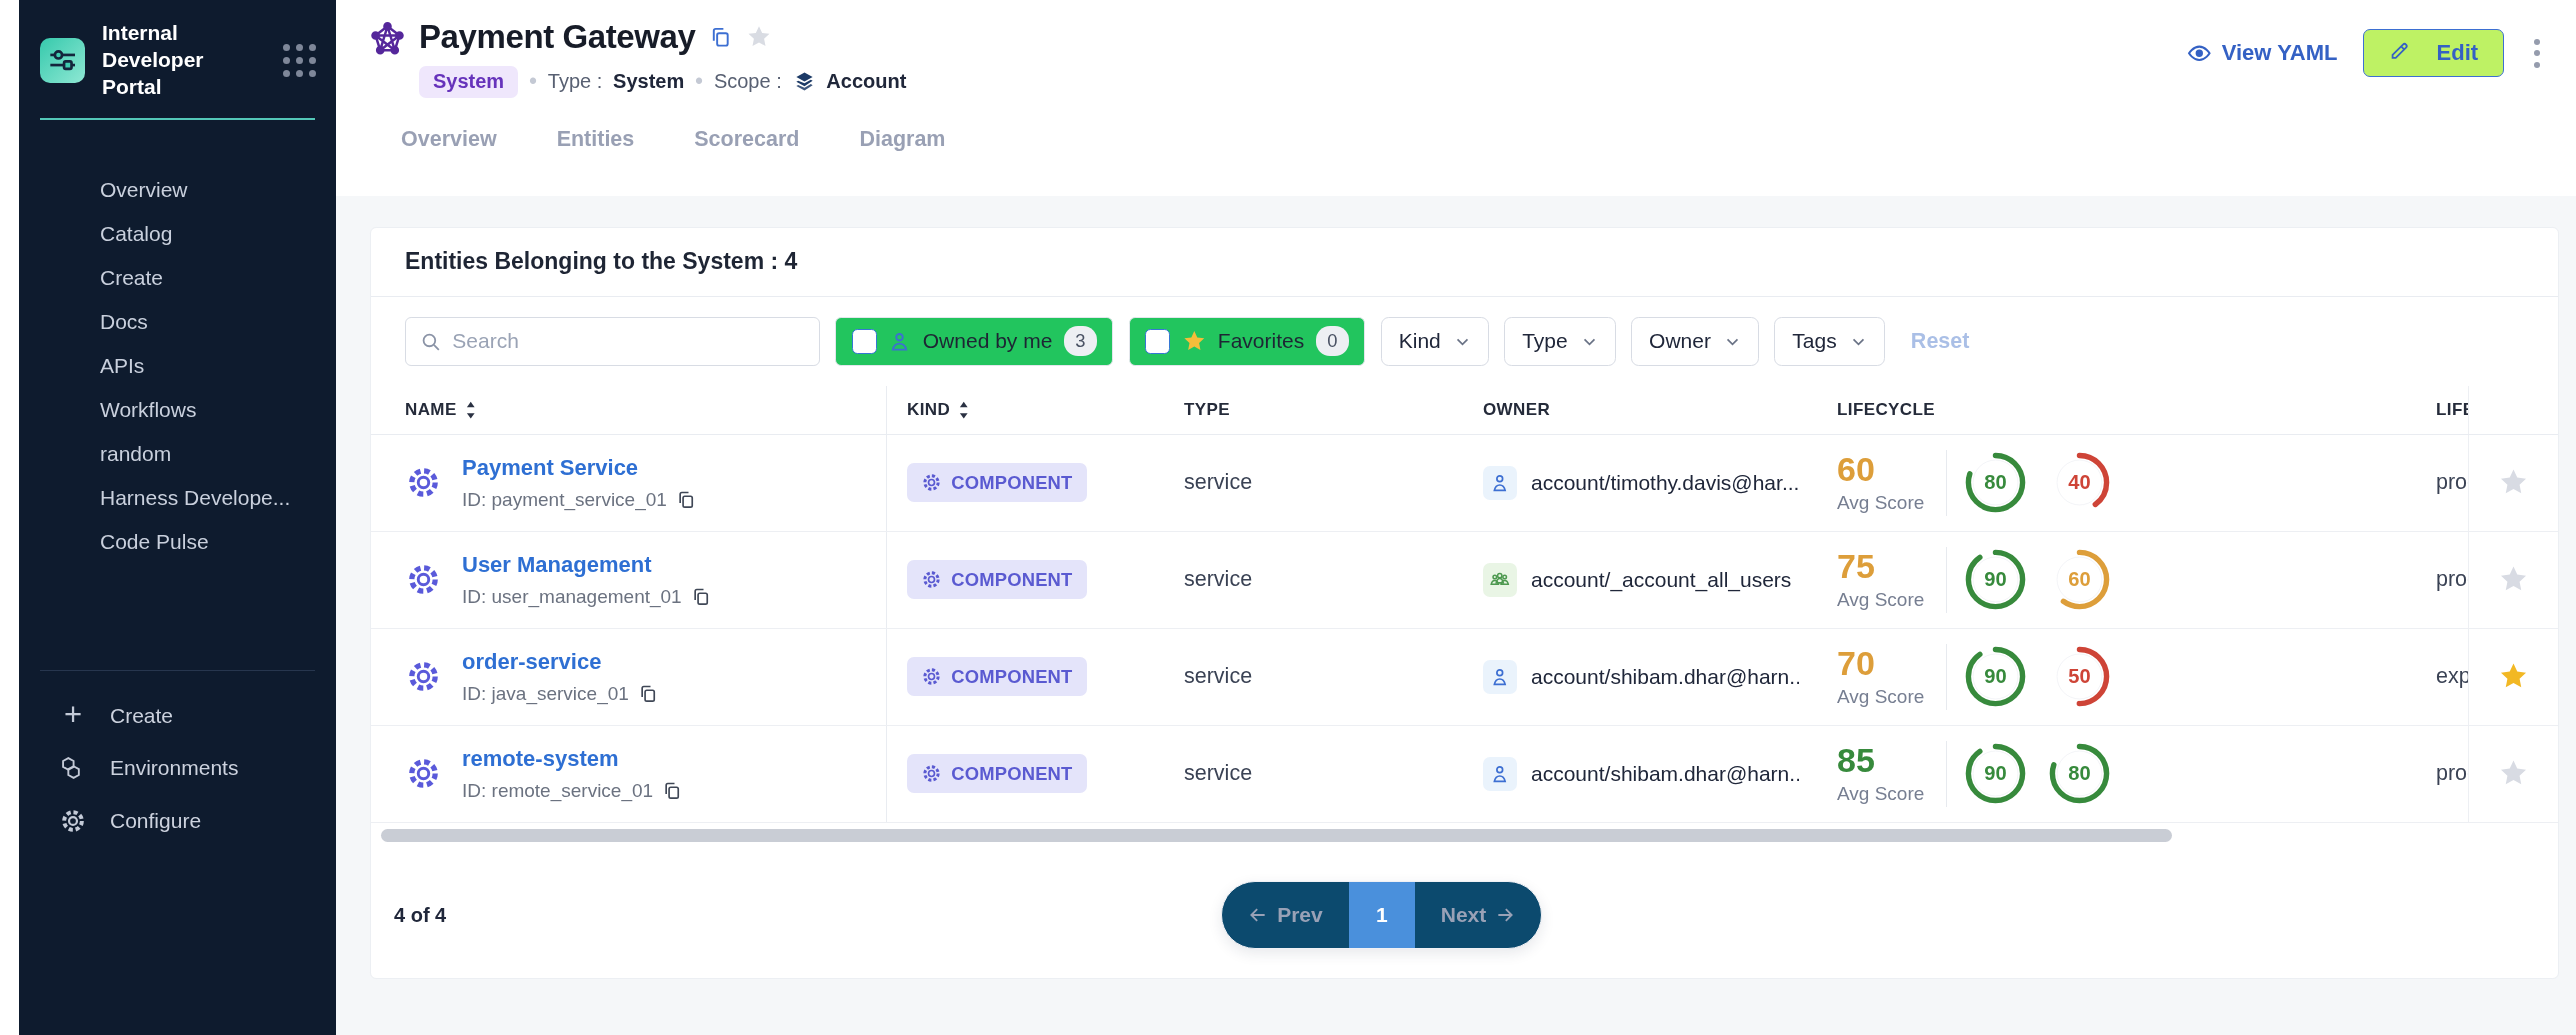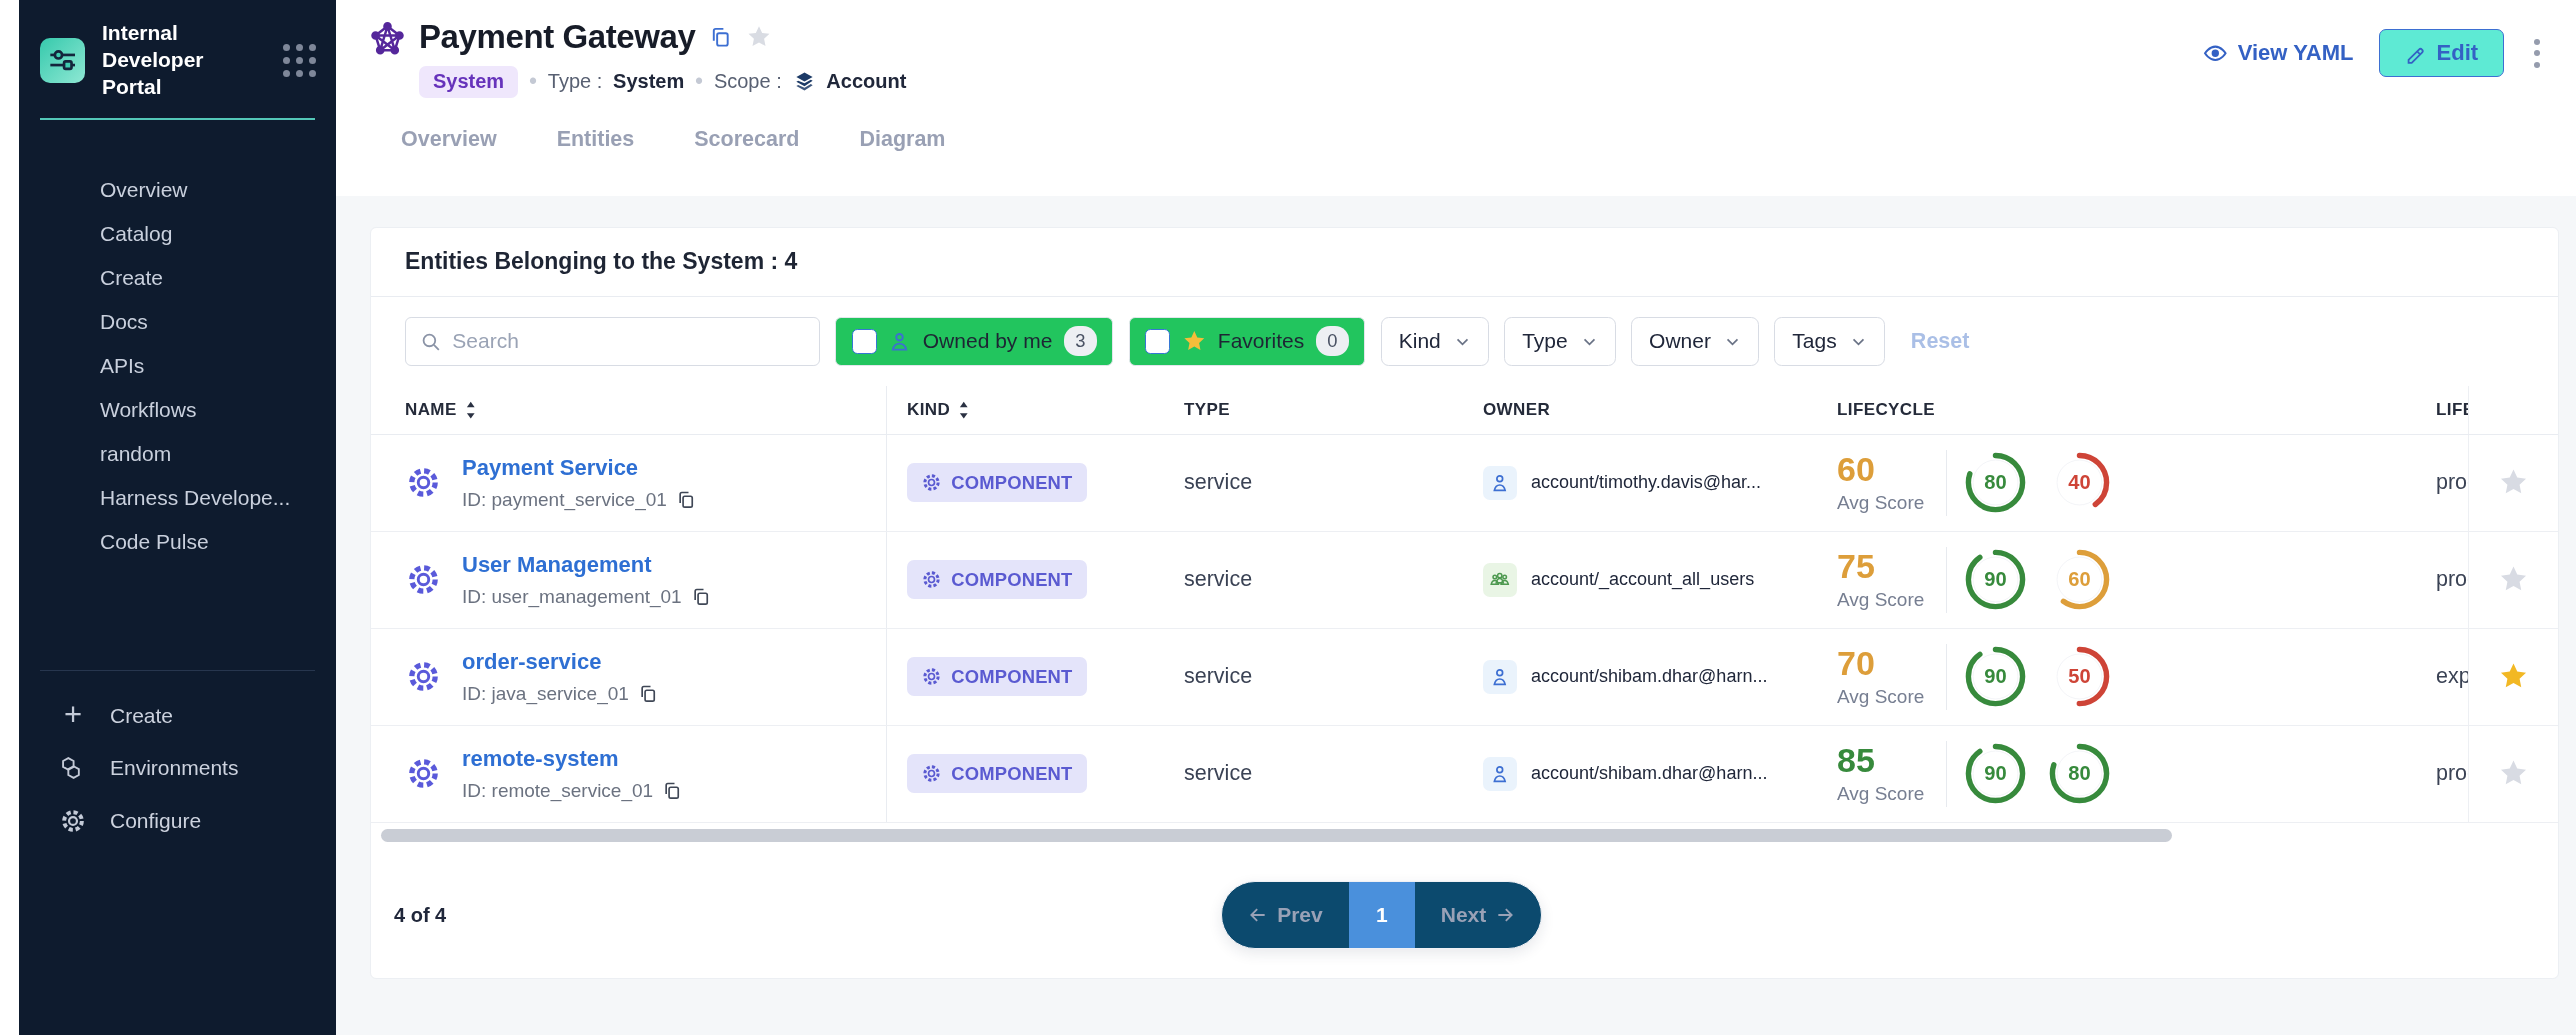--- a/index.html
+++ b/index.html
@@ -36,21 +36,21 @@
   .star-ic { width:26px; height:26px; color:#d9dce3; cursor:pointer; }
   .meta-row { display:flex; align-items:center; gap:10.8px; margin-top:9.2px; font-size:20px; }
   .sys-badge { background:#efe7fc; color:#6633bb; font-weight:700; border-radius:7px; padding:4.6px 14px; }
   .dot-sep { color:#c4c9d4; font-size:23px; }
   .meta-lbl { color:#58607200; color:#586072; }
   .meta-val { color:#20273a; font-weight:600; }
   .scope-ic { width:23px; height:23px; }
   .top-actions { margin-left:auto; display:flex; align-items:center; gap:26px; padding-top:10.8px; }
   .view-yaml { display:flex; align-items:center; gap:10px; color:#3461c4; font-size:22px; font-weight:700; cursor:pointer; }
   .view-yaml svg { width:24.6px; height:24.6px; }
-  .edit-btn { display:flex; align-items:flex-end; gap:10px; border:1.5px solid #3d6fd2; background:#5eead4; color:#3461c4; border-radius:7px; padding:10px 24.6px; font-size:22px; font-weight:700; cursor:pointer; }
+  .edit-btn { display:flex; align-items:flex-start; gap:26px; border:1.5px solid #3d6fd2; background:#bef264; color:#3461c4; border-radius:7px; padding:10px 24.6px; font-size:22px; font-weight:700; cursor:pointer; }
   .edit-btn svg { width:21.5px; height:21.5px; }
   .kebab { display:flex; flex-direction:column; gap:5.4px; padding:6.1px 4.6px; cursor:pointer; }
   .kebab i { width:6.1px; height:6.1px; border-radius:50%; background:#959cad; }
 
   .tabs { display:flex; gap:60px; padding:29px 0 0 65px; height:98px; align-items:flex-start; }
   .tab { font-size:21.5px; font-weight:700; color:#99a0b4; position:relative; height:69px; cursor:pointer; }
 
   .content { flex:1; background:#f5f7f9; padding:31px 17px 0 34px; min-height:0; }
   .card { background:#fff; border:0.8px solid #eceff3; border-radius:6.1px; height:752px; position:relative; }
   .card-head { height:69px; display:flex; align-items:center; padding:0 34px; border-bottom:0.8px solid #e9ecf1; font-size:23px; font-weight:700; color:#1e2534; }
@@ -87,21 +87,21 @@
   .gear-lg { width:37px; height:37px; color:#5a5ada; flex:0 0 37px; }
   .ent-name { font-size:22px; font-weight:700; color:#2e6fd3; cursor:pointer; text-decoration:none; display:block; }
   .ent-id { display:flex; align-items:center; gap:9.2px; margin-top:7.7px; font-size:19px; color:#6b7280; }
   .ent-id svg { width:20px; height:20px; color:#3f4756; cursor:pointer; }
   .kind-badge { display:flex; align-items:center; gap:9.2px; background:#e4e4fa; color:#5a5ad1; border-radius:7px; padding:8.5px 14px; font-size:18.4px; font-weight:700; letter-spacing:0.2px; }
   .kind-badge svg { width:21px; height:21px; }
   .owner-ic { width:34px; height:34px; border-radius:7px; display:flex; align-items:center; justify-content:center; flex:0 0 34px; }
   .owner-ic svg { width:21.5px; height:21.5px; }
   .owner-ic.user { background:#eaf3fc; color:#3d6fd2; }
   .owner-ic.group { background:#e9f5e5; color:#4e9950; }
-  .owner-txt { font-size:18px; color:#20273a; white-space:nowrap; }
+  .owner-txt { font-size:21px; color:#20273a; white-space:nowrap; }
   .avg { width:104px; flex:0 0 104px; }
   .avg-num { font-size:34px; font-weight:700; line-height:1; }
   .avg-lbl { font-size:19px; color:#767e91; margin-top:6.1px; }
   .score-div { width:0.8px; height:66px; background:#e7eaef; margin:0 17px 0 4.6px; flex:0 0 0.8px; }
   .rings { display:flex; align-items:center; gap:19px; }
   .ring { width:65px; height:65px; }
   .ring .ring-num { font-size:26px; font-weight:700; font-family:"Liberation Sans",sans-serif; }
   .row-star { width:31px; height:31px; color:#d8dbe3; cursor:pointer; }
   .row-star.fav { color:#f2b824; }
   .row-star svg { width:31px; height:31px; }

